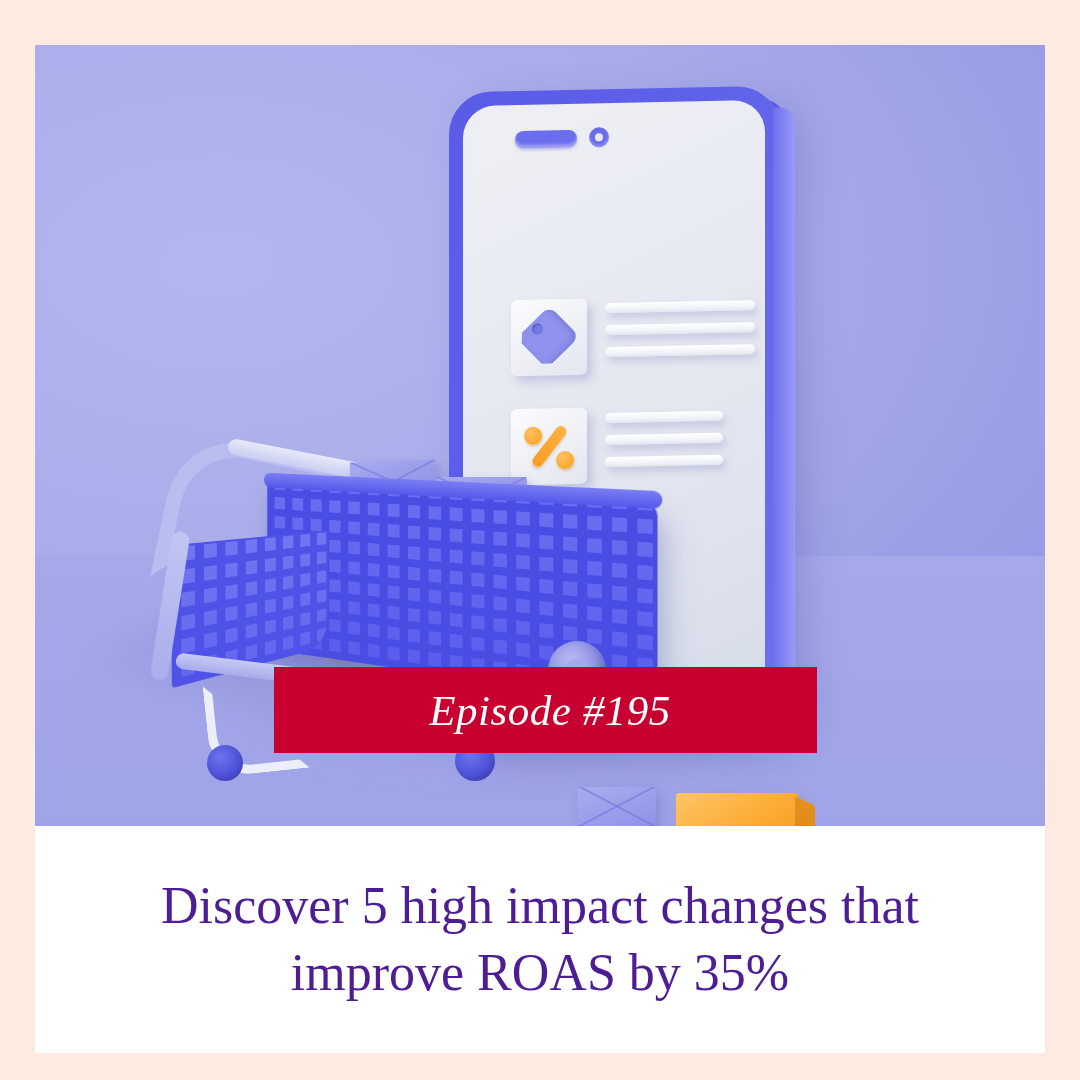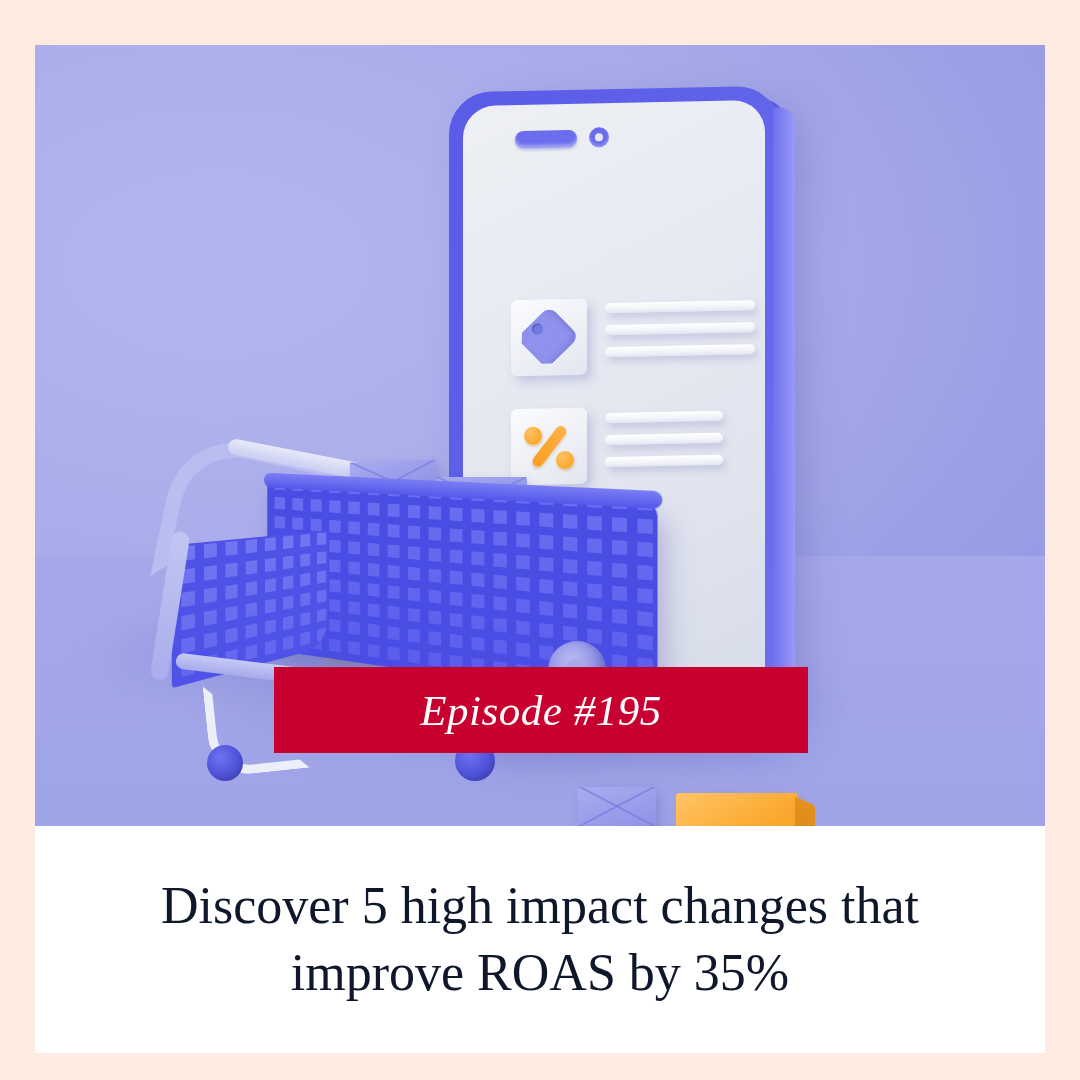--- a/index.html
+++ b/index.html
@@ -371,20 +371,21 @@
     position: absolute;
     left: 274px;
     top: 667px;
     width: 534px;
     height: 86px;
     background: #c8002f;
     display: flex;
     align-items: center;
     justify-content: center;
     z-index: 20;
+    padding-left: 9px;
   }
   .episode-label {
     font-family: "Liberation Serif", serif;
     font-style: italic;
     font-size: 43px;
     color: #ffffff;
     letter-spacing: 0.5px;
     line-height: 1;
   }
 
@@ -397,21 +398,21 @@
     height: 227px;
     background: #ffffff;
     display: flex;
     align-items: center;
     justify-content: center;
   }
   .caption-title {
     font-family: "Liberation Serif", serif;
     font-size: 52px;
     line-height: 1.28;
-    color: #0f172a;
+    color: #4c1d95;
     text-align: center;
     max-width: 800px;
     margin: 0;
     padding: 0 40px;
     font-weight: 400;
   }
 </style>
 </head>
 <body>
 

